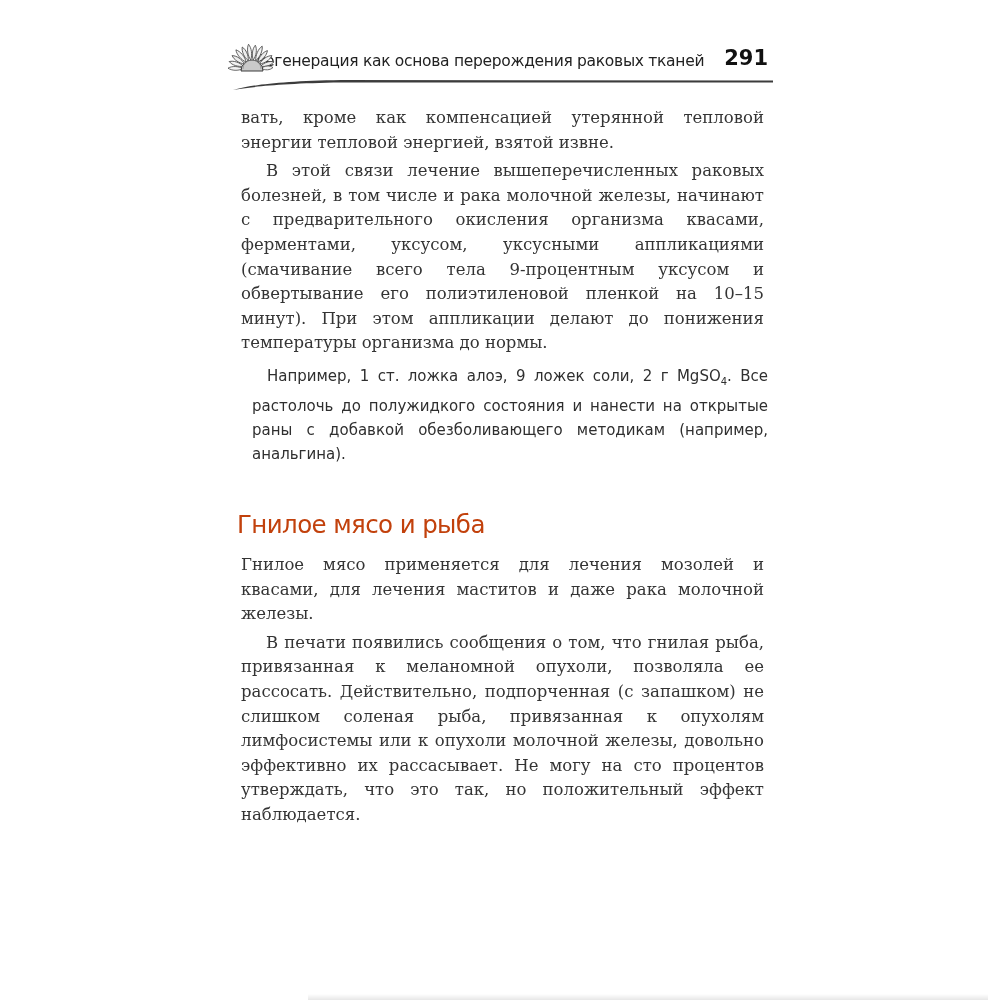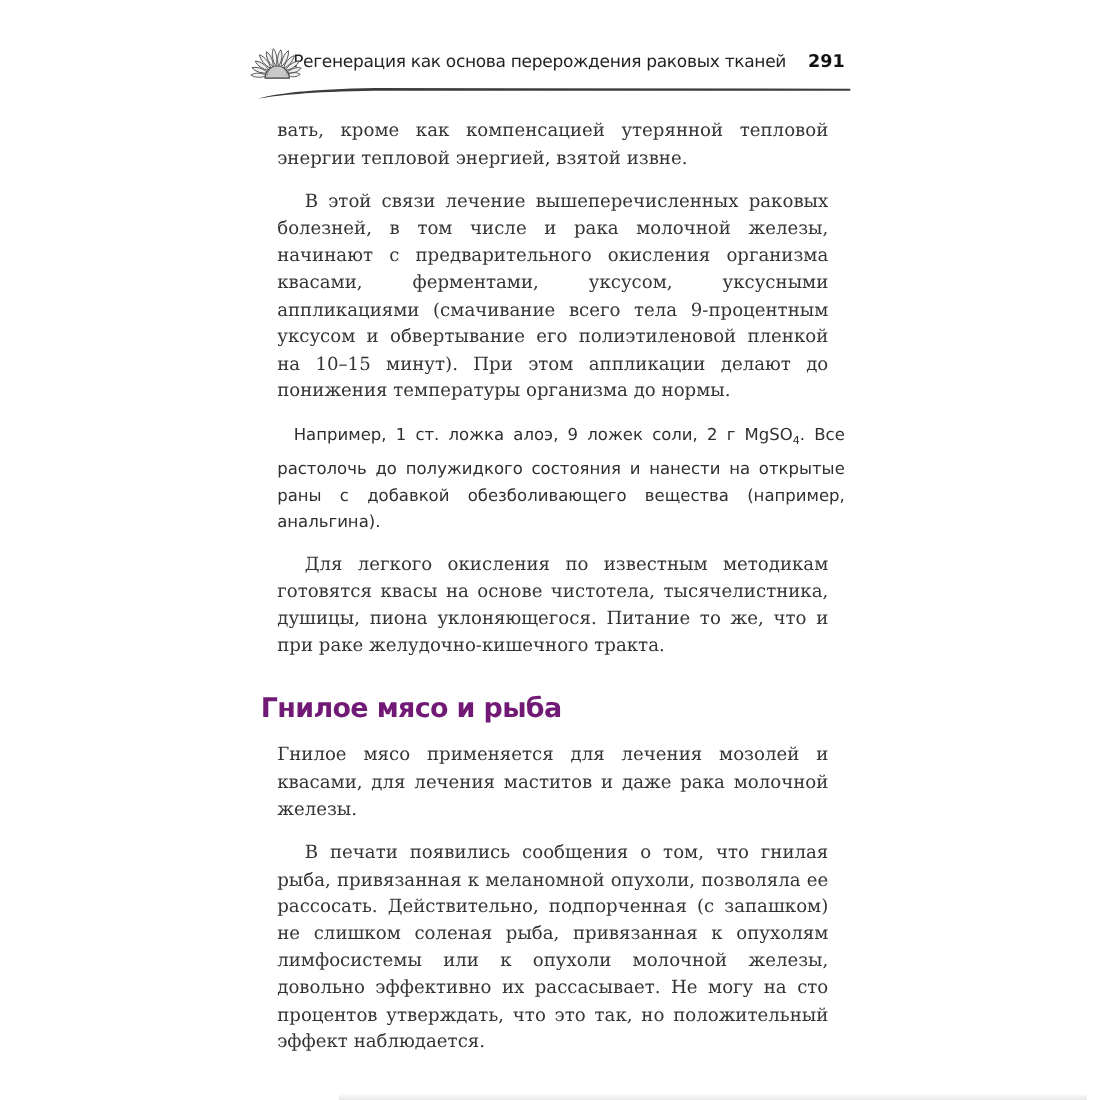--- a/index.html
+++ b/index.html
@@ -20,48 +20,48 @@
     display:flex; align-items:flex-end; justify-content:flex-end;
     padding-top:6px;
   }
   .header-title {
     font-family:"DejaVu Sans", sans-serif;
     font-size:15.5px; letter-spacing:-0.3px;
     color:#222222; white-space:nowrap;
   }
   .page-number {
     font-family:"DejaVu Sans", sans-serif;
-    font-weight:bold; font-size:16px; color:#111111;
+    font-weight:bold; font-size:21px; color:#111111;
     margin-left:20px;
   }
   .flower-wrap {
     position:absolute; left:-12px; top:-4px; width:62px; height:52px;
   }
   .rule-wrap {
     position:absolute; left:-6px; top:36px; width:544px; height:16px;
   }
   
   .body-text { margin-top:14px; }
   p.bp {
-    margin:15px; font-size:16.5px; line-height:24.6px;
+    margin:4px; font-size:16.5px; line-height:24.6px;
     text-align:justify; color:#343434;
   }
   p.bp.indent { text-indent:25px; }
   .example {
     margin:8px 0 10px 15px;
     font-family:"DejaVu Sans", sans-serif;
     font-size:15px; line-height:24px;
     text-align:justify; text-indent:15px; color:#2f2f2f;
   }
   .example sub { font-size:10px; }
   h2.sec {
-    margin:29px 0 13px 0;
+    margin:43px 0 13px 0;
     font-family:"DejaVu Sans", sans-serif;
-    font-weight:bold; font-size:24.5px; line-height:31px;
-    letter-spacing:-0.6px; color:#701a75;
+    font-weight:normal; font-size:24.5px; line-height:31px;
+    letter-spacing:-0.6px; color:#c2410c;
   }
   
   .page-edge {
     position:absolute; left:308px; right:12px; bottom:0; height:6px;
     background:linear-gradient(#ffffff, #e7e7e7);
   }
 </style>
 </head>
 <body>
 
@@ -123,23 +123,22 @@
         <svg width="544" height="16" viewBox="0 0 544 16">
           <path d="M2,14 C20,9 50,5 110,4 L542,4.6 L542,6.4 L110,6.6 C50,7.4 20,11 2,14 Z" fill="#3c3c3c"></path>
         </svg>
       </div>
     </div>
 
     <div class="body-text">
       <p class="bp">вать, кроме как компенсацией утерянной тепловой энергии тепловой энергией, взятой извне.</p>
       <p class="bp indent">В этой связи лечение вышеперечисленных раковых болезней, в том числе и рака молочной железы, начинают с предварительного окисления организма квасами, ферментами, уксусом, уксусными аппликациями (смачивание всего тела 9-процентным уксусом и обвертывание его полиэтиленовой пленкой на 10–15 минут). При этом аппликации делают до понижения температуры организма до нормы.</p>
 
-      <div class="example"><span>Например, 1 ст. ложка алоэ, 9 ложек соли, 2 г MgSO</span><sub>4</sub><span>. Все растолочь до полужидкого состояния и нанести на открытые раны с добавкой обезболивающего вещества (например, анальгина).</span></div>
+      <div class="example"><span>Например, 1 ст. ложка алоэ, 9 ложек соли, 2 г MgSO</span><sub>4</sub><span>. Все растолочь до полужидкого состояния и нанести на открытые раны с добавкой обезболивающего методикам (например, анальгина).</span></div>
 
-      <p class="bp indent">Для легкого окисления по известным методикам готовятся квасы на основе чистотела, тысячелистника, душицы, пиона уклоняющегося. Питание то же, что и при раке желудочно-кишечного тракта.</p>
 
       <h2 class="sec">Гнилое мясо и рыба</h2>
 
       <p class="bp">Гнилое мясо применяется для лечения мозолей и квасами, для лечения маститов и даже рака молочной железы.</p>
       <p class="bp indent">В печати появились сообщения о том, что гнилая рыба, привязанная к меланомной опухоли, позволяла ее рассосать. Действительно, подпорченная (с запашком) не слишком соленая рыба, привязанная к опухолям лимфосистемы или к опухоли молочной железы, довольно эффективно их рассасывает. Не могу на сто процентов утверждать, что это так, но положительный эффект наблюдается.</p>
 
     </div>
 
   </div>
   <div class="page-edge"></div>

